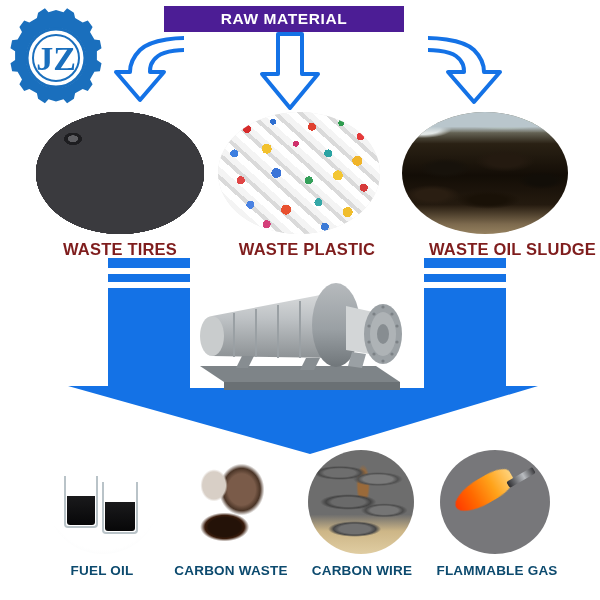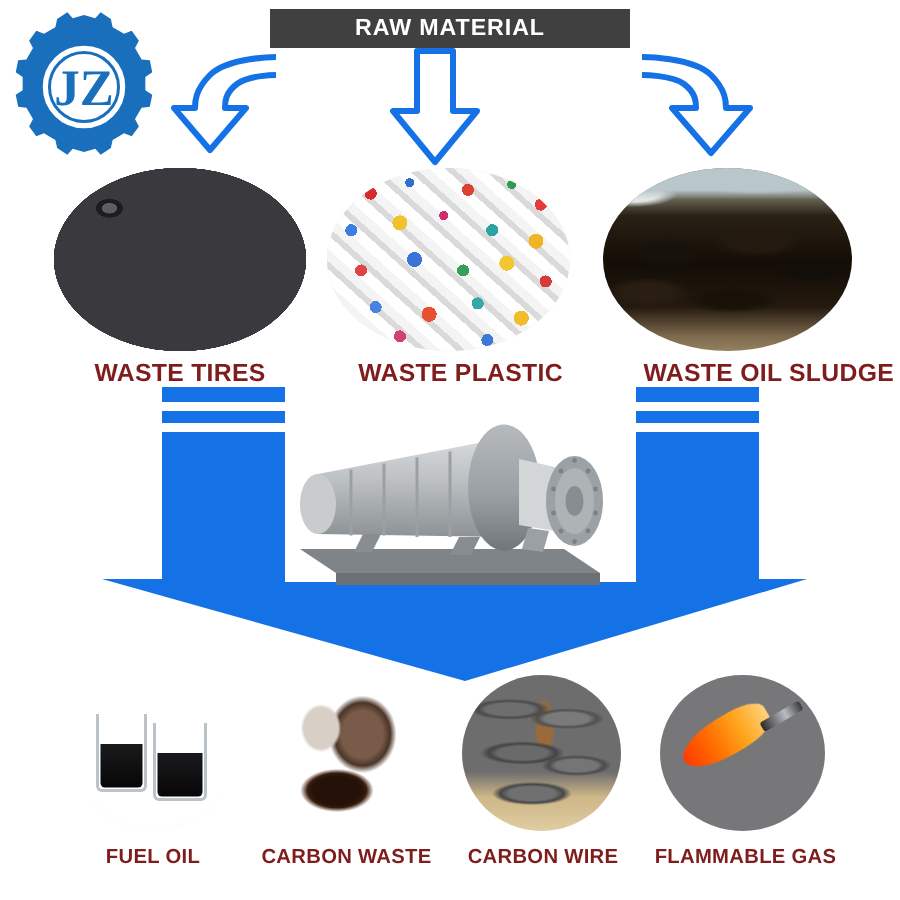--- a/index.html
+++ b/index.html
@@ -10,22 +10,22 @@
     overflow:hidden;
   }
   #stage { position:relative; width:600px; height:600px; background:#fff; }
 
   
   .logo { position:absolute; left:4px; top:8px; width:104px; height:100px; }
   .logo svg { display:block; width:104px; height:100px; }
 
   
   .raw-banner {
-    position:absolute; left:180px; top:6px; width:240px; height:26px;
-    background:#404040; display:flex; align-items:center; justify-content:center;
+    position:absolute; left:164px; top:6px; width:240px; height:26px;
+    background:#4c1d95; display:flex; align-items:center; justify-content:center;
   }
   .raw-banner span {
     color:#ffffff; font-size:15.5px; font-weight:bold; letter-spacing:.6px;
     white-space:nowrap;
   }
 
   
   .arrow-top { position:absolute; }
   .arrow-top svg { display:block; }
   .arr-left   { left:100px; top:34px; width:88px; height:78px; }
@@ -166,21 +166,21 @@
   .torch {
     position:absolute; right:14px; top:24px; width:30px; height:7px;
     transform:rotate(-30deg);
     background:linear-gradient(90deg,#2b2b2e,#b9bcc0 60%,#3a3a3d);
     border-radius:2px;
   }
 
   
   .plabel {
     position:absolute; top:563px; height:20px;
-    font-size:13.5px; font-weight:bold; color:#7f1d1d;
+    font-size:13.5px; font-weight:bold; color:#0c4a6e;
     letter-spacing:.2px; white-space:nowrap; text-align:center;
   }
   .pl-oil { left:42px;  width:120px; }
   .pl-cb  { left:166px; width:130px; }
   .pl-sw  { left:302px; width:120px; }
   .pl-gas { left:424px; width:146px; }
 </style>
 </head>
 <body>
 

